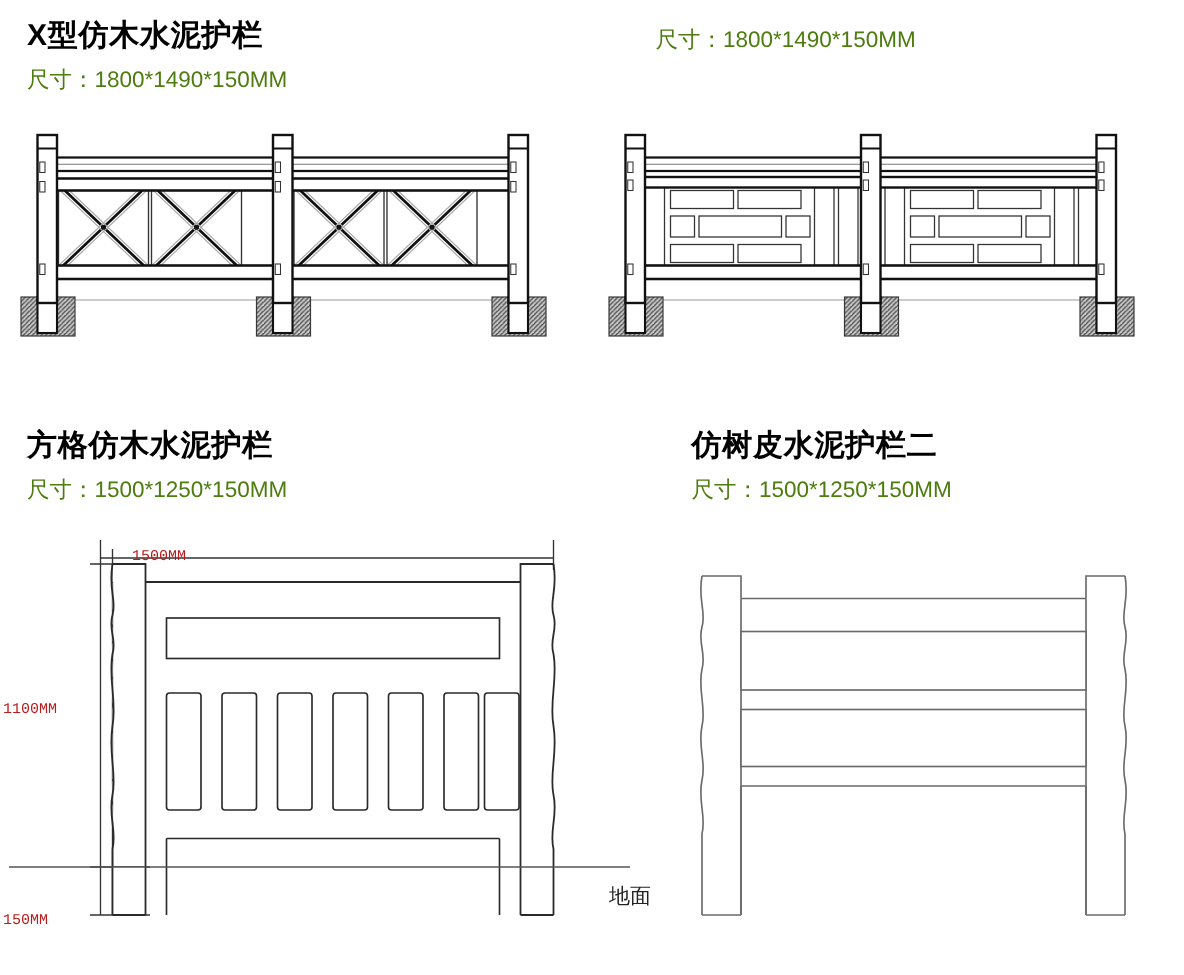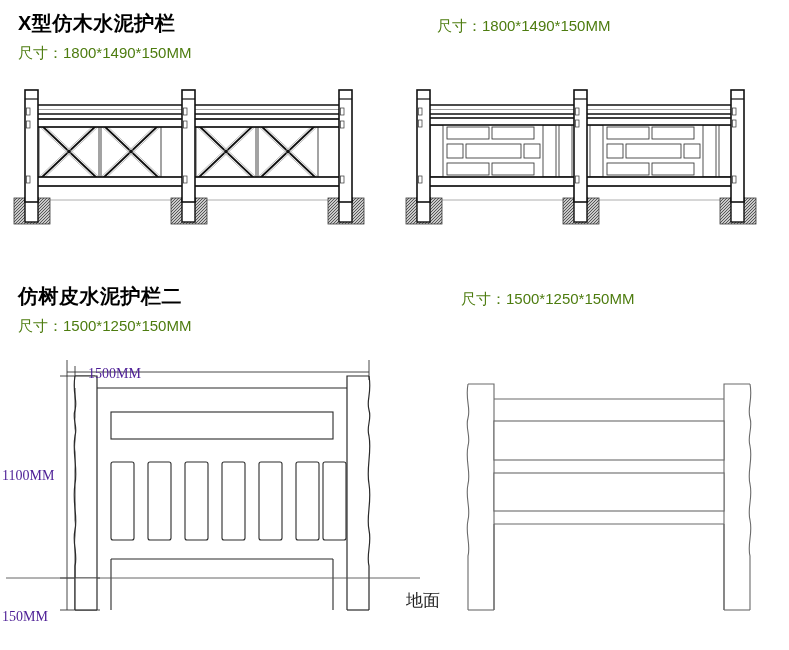--- a/index.html
+++ b/index.html
@@ -31,28 +31,28 @@
     color: #4d7c0f;
     white-space: nowrap;
     margin-top: 7px;
   }
   .drawing {
     position: absolute;
     display: block;
   }
   .dim-label {
     position: absolute;
-    font-size: 14px;
-    color: #4c1d95;
+    font-size: 10px;
+    color: #b91c1c;
     white-space: nowrap;
-    font-family: Liberation Serif, serif;
+    font-family: Liberation Mono, monospace;
   }
   .ground-label {
     position: absolute;
-    font-size: 17px;
+    font-size: 14px;
     color: #222222;
     white-space: nowrap;
   }
 
   
   #panel-x       { left: 18px;  top: 10px;  }
   #panel-grid    { left: 437px; top: 10px;  }
   #panel-bark-1  { left: 18px;  top: 283px; }
   #panel-bark-2  { left: 461px; top: 283px; }
 
@@ -235,21 +235,21 @@
       <rect x="331" y="12" width="13" height="112" fill="#ffffff" stroke="#111" stroke-width="1.6"></rect>
       <line x1="331" y1="21" x2="344" y2="21" stroke="#111" stroke-width="1.2"></line>
       <rect x="332.5" y="30" width="3.5" height="7" fill="#fff" stroke="#333" stroke-width="0.7"></rect>
       <rect x="332.5" y="42" width="3.5" height="7" fill="#fff" stroke="#333" stroke-width="0.7"></rect>
       <rect x="332.5" y="98" width="3.5" height="7" fill="#fff" stroke="#333" stroke-width="0.7"></rect>
     </g>
   </g>
 </svg>
 
 <div class="panel" id="panel-bark-1">
-  <div class="title">仿树皮水泥护栏二</div>
+  <div class="title">方格仿木水泥护栏</div>
   <div class="subtitle">尺寸：1500*1250*150MM</div>
 </div>
 
 <svg class="drawing" id="svg-bark1" width="440" height="285" viewBox="0 0 440 285">
   <g fill="none" stroke="#2a2a2a" stroke-width="1.1">
 
     <g stroke="#333" stroke-width="0.9">
       <line x1="67" y1="8" x2="67" y2="258"></line>
       <line x1="75" y1="14" x2="75" y2="258"></line>
       <line x1="67" y1="20" x2="369" y2="20"></line>
@@ -314,20 +314,21 @@
     <line x1="6" y1="226" x2="420" y2="226" stroke="#555" stroke-width="0.9"></line>
   </g>
 </svg>
 
 <div class="dim-label" style="left:88px; top:366px;">1500MM</div>
 <div class="dim-label" style="left:2px; top:468px;">1100MM</div>
 <div class="dim-label" style="left:2px; top:609px;">150MM</div>
 <div class="ground-label" style="left:406px; top:589px;">地面</div>
 
 <div class="panel" id="panel-bark-2">
+  <div class="title">仿树皮水泥护栏二</div>
   <div class="subtitle">尺寸：1500*1250*150MM</div>
 </div>
 
 <svg class="drawing" id="svg-bark2" width="335" height="250" viewBox="0 0 335 250">
   <g fill="none" stroke="#6a6a6a" stroke-width="1.1">
 
     <path d="M18,12 L44,12 L44,27" fill="none" stroke="#6a6a6a" stroke-width="1.1"></path>
     <path d="M18,12
              C15,28 21,36 18,46
              C15,56 21,64 18,74

